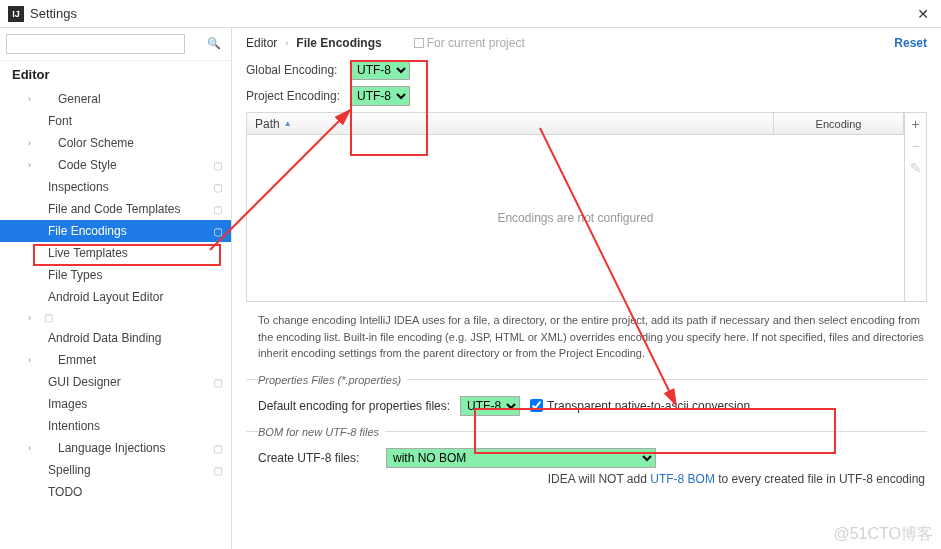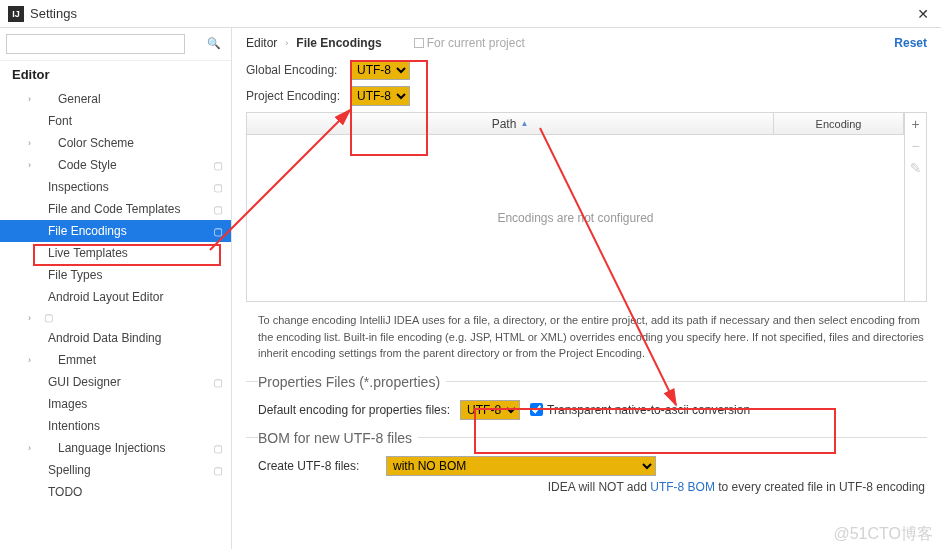--- a/index.html
+++ b/index.html
@@ -27,35 +27,35 @@
   .main { flex:1; padding:8px 14px; position:relative; overflow:hidden; }
   .breadcrumb { display:flex; align-items:center; gap:8px; margin-bottom:10px; }
   .breadcrumb .link { color:#333; }
   .breadcrumb .sep { color:#999; font-size:9px; }
   .breadcrumb .bold { font-weight:bold; }
   .breadcrumb .note { color:#aaa; margin-left:24px; font-size:11px; }
   .breadcrumb .note-ico { display:inline-block; width:10px; height:10px; border:1px solid #bbb; margin-right:3px; vertical-align:-1px; }
   .reset { position:absolute; right:14px; top:8px; color:#2470c8; font-weight:bold; cursor:pointer; }
   .row { display:flex; align-items:center; margin-bottom:6px; }
   .row .lab { width:104px; color:#444; }
-  select.combo { border:1px solid #aaa; padding:1px 2px; height:20px; background:#eab308; font-size:12px; }
+  select.combo { border:1px solid #aaa; padding:1px 2px; height:20px; background:#86efac; font-size:12px; }
   .table-box { border:1px solid #d7d7d7; margin-top:6px; height:190px; display:flex; }
   .table-main { flex:1; display:flex; flex-direction:column; }
   .thead { display:flex; background:linear-gradient(#fdfdfd,#efefef); border-bottom:1px solid #d7d7d7; height:22px; align-items:center; }
   .th { padding:0 8px; color:#444; font-size:11px; border-right:1px solid #d7d7d7; height:100%; display:flex; align-items:center; }
-  .th.path { flex:1; justify-content:center; gap:4px; }
+  .th.path { flex:1; gap:4px; }
   .th.enc { width:130px; justify-content:center; }
   .sort-tri { color:#5a8ec9; font-size:8px; }
   .tbody { flex:1; display:flex; align-items:center; justify-content:center; color:#999; }
   .table-tools { width:22px; border-left:1px solid #d7d7d7; display:flex; flex-direction:column; align-items:center; }
   .tool-btn { width:100%; height:22px; display:flex; align-items:center; justify-content:center; color:#777; cursor:pointer; font-size:14px; }
   .tool-btn.dis { color:#ccc; }
   .expl { color:#555; font-size:11px; line-height:1.5; margin:10px 2px 12px 12px; }
   fieldset { border:1px solid #ddd; border-left:none; border-right:none; border-bottom:none; padding:10px 2px 4px 12px; margin-bottom:6px; }
-  legend { color:#666; font-size:14px; padding-right:6px; }
+  legend { color:#666; font-size:11px; padding-right:6px;font-style:italic; }
   .frow { display:flex; align-items:center; gap:10px; }
   .chk { display:flex; align-items:center; gap:4px; }
   .chk input { width:13px; height:13px; }
   .bom-note { margin-left:150px; margin-top:4px; color:#444; font-size:11px;text-align:right; }
   .bom-note a { color:#2b72c7; text-decoration:none; }
   .watermark { position:absolute; right:8px; bottom:4px; color:#d3d3d3; font-size:16px; pointer-events:none; }
   
   .anno { position:absolute; border:2px solid #e33; pointer-events:none; }
   .arrow { position:absolute; pointer-events:none; }
 </style>

